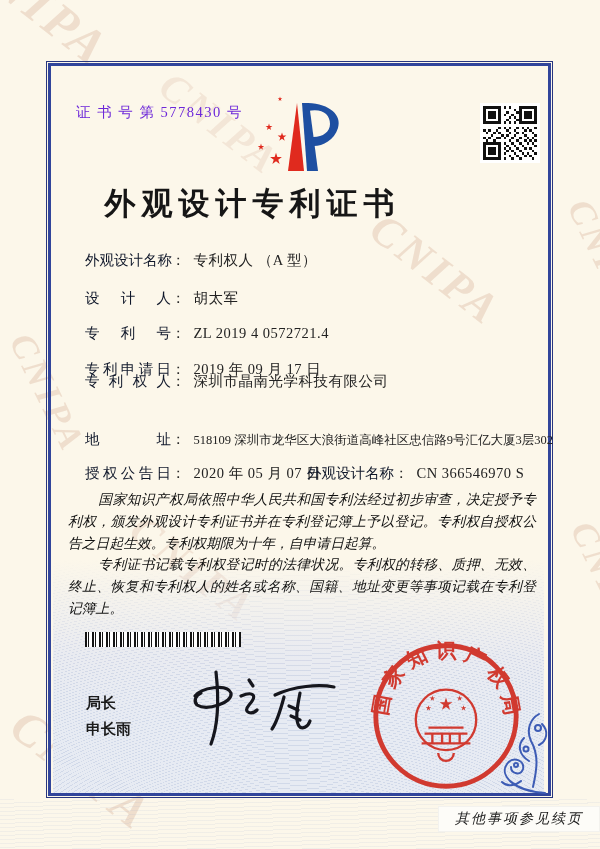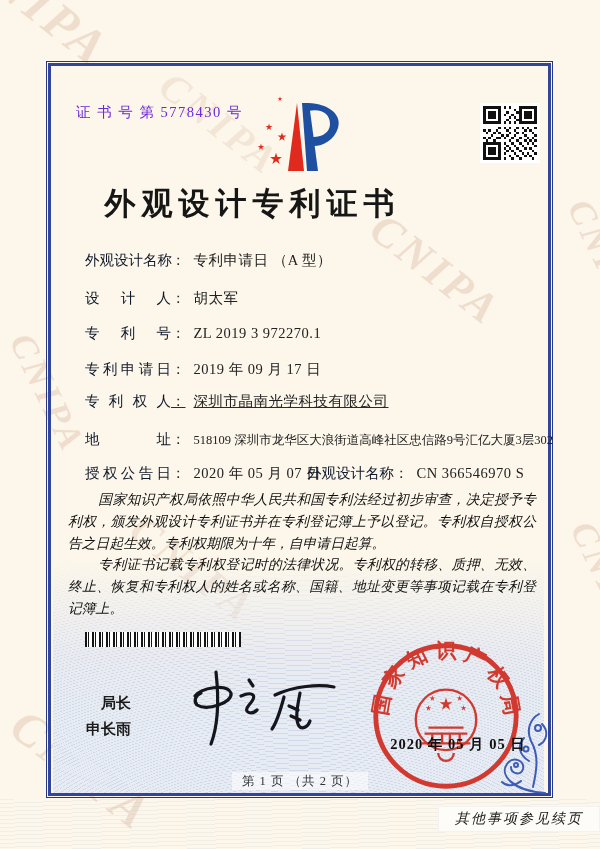--- a/index.html
+++ b/index.html
@@ -61,41 +61,41 @@
   .field-row{position:absolute; z-index:2; left:85px; font-size:14.5px; white-space:nowrap;}
   .field-label{
     display:inline-block; width:86px; vertical-align:bottom;
     text-align:justify; text-align-last:justify; text-justify:inter-character;
     color:#0f172a;
   }
   .field-label.plain{width:auto; text-align-last:auto;}
   .field-colon{margin-right:8px;}
   .field-value{letter-spacing:0.5px; color:#222;}
   .row-1{top:251px;} .row-2{top:289px;} .row-3{top:324px;} .row-4{top:360px;}
-  .row-5{top:392px;text-decoration:underline;} .row-6{top:430px;} .row-7{top:464px;}
+  .row-5{top:372px;} .row-6{top:430px;} .row-7{top:464px;}
   .row-6 .field-value{font-size:12.5px; letter-spacing:0;}
   .pair-2{position:absolute; left:222px; top:0; white-space:nowrap;}
   
   .body-text{
     position:absolute; z-index:2; left:68px; top:489px; width:468px;
     font-size:13.8px; line-height:21.8px; text-align:justify;
     font-style:italic; color:#101010;
   }
   .body-text p{margin:0; text-indent:2.2em;}
   
   .barcode{
     position:absolute; z-index:2; left:85px; top:632px; width:156px; height:15px;
     background:repeating-linear-gradient(90deg,
       #141414 0 2px, #fff 2px 3px, #141414 3px 4px, #fff 4px 7px,
       #141414 7px 9px, #fff 9px 10px, #141414 10px 11px, #fff 11px 14px);
   }
   .commissioner{
     position:absolute; z-index:2; left:86px; top:690px;
     font-family:"Liberation Sans","DejaVu Sans",sans-serif; font-weight:bold;
-    font-size:15px; color:#1c1c1c; line-height:26px;text-align:right;
+    font-size:15px; color:#1c1c1c; line-height:26px;
   }
   .signature{position:absolute; z-index:2; left:183px; top:664px;}
   .seal{position:absolute; z-index:3; left:368px; top:638px; width:156px; height:156px; opacity:0.95;}
   .seal-date{
     position:absolute; z-index:4; left:368px; top:735px; width:180px; text-align:center;
     font-size:14.5px; letter-spacing:1px; color:#111; font-weight:bold;
   }
   .ornament{position:absolute; z-index:2; left:489px; top:703px;}
   .page-indicator{
     position:absolute; z-index:2; left:0; width:600px; top:773px; text-align:center;
@@ -163,27 +163,27 @@
       <rect x="2" y="2" width="3" height="3"></rect>
         <rect x="16" y="2" width="3" height="3"></rect>
         <rect x="2" y="16" width="3" height="3"></rect>
       <path d="M8 0h1v1h-1z M10 0h1v1h-1z M12 1h1v1h-1z M9 2h1v1h-1z M13 2h1v1h-1z M8 3h1v1h-1z M11 3h1v1h-1z M10 4h1v1h-1z M12 4h1v1h-1z M9 5h1v1h-1z M13 5h1v1h-1z M8 6h1v1h-1z M10 6h1v1h-1z M12 6h1v1h-1z M6 8h1v1h-1z M6 10h1v1h-1z M6 12h1v1h-1z M8 8h1v1h-1z M10 8h1v1h-1z M13 8h1v1h-1z M15 8h1v1h-1z M17 8h1v1h-1z M20 8h1v1h-1z M0 9h1v1h-1z M2 9h1v1h-1z M5 9h1v1h-1z M9 9h1v1h-1z M12 9h1v1h-1z M16 9h1v1h-1z M18 9h1v1h-1z M1 10h1v1h-1z M4 10h1v1h-1z M10 10h1v1h-1z M13 10h1v1h-1z M15 10h1v1h-1z M19 10h1v1h-1z M3 11h1v1h-1z M7 11h1v1h-1z M9 11h1v1h-1z M12 11h1v1h-1z M16 11h1v1h-1z M20 11h1v1h-1z M0 12h1v1h-1z M2 12h1v1h-1z M5 12h1v1h-1z M8 12h1v1h-1z M11 12h1v1h-1z M14 12h1v1h-1z M17 12h1v1h-1z M19 12h1v1h-1z M1 13h1v1h-1z M4 13h1v1h-1z M10 13h1v1h-1z M13 13h1v1h-1z M16 13h1v1h-1z M18 13h1v1h-1z M20 13h1v1h-1z M8 14h1v1h-1z M11 14h1v1h-1z M14 14h1v1h-1z M17 14h1v1h-1z M19 14h1v1h-1z M9 15h1v1h-1z M12 15h1v1h-1z M15 15h1v1h-1z M20 15h1v1h-1z M8 16h1v1h-1z M10 16h1v1h-1z M13 16h1v1h-1z M16 16h1v1h-1z M18 16h1v1h-1z M9 17h1v1h-1z M11 17h1v1h-1z M14 17h1v1h-1z M19 17h1v1h-1z M8 18h1v1h-1z M12 18h1v1h-1z M15 18h1v1h-1z M17 18h1v1h-1z M20 18h1v1h-1z M10 19h1v1h-1z M13 19h1v1h-1z M16 19h1v1h-1z M18 19h1v1h-1z M8 20h1v1h-1z M11 20h1v1h-1z M14 20h1v1h-1z M19 20h1v1h-1z"></path>
     </g>
   </svg>
 
   <div class="title">外观设计专利证书</div>
 
   <div class="field-row row-1">
-    <span class="field-label">外观设计名称</span><span class="field-colon">：</span><span class="field-value">专利申请日 （A 型）</span>
+    <span class="field-label">外观设计名称</span><span class="field-colon">：</span><span class="field-value">专利权人 （A 型）</span>
   </div>
   <div class="field-row row-2">
     <span class="field-label">设计人</span><span class="field-colon">：</span><span class="field-value">胡太军</span>
   </div>
   <div class="field-row row-3">
-    <span class="field-label">专利号</span><span class="field-colon">：</span><span class="field-value">ZL 2019 3 972270.1</span>
+    <span class="field-label">专利号</span><span class="field-colon">：</span><span class="field-value">ZL 2019 4 0572721.4</span>
   </div>
   <div class="field-row row-4">
     <span class="field-label">专利申请日</span><span class="field-colon">：</span><span class="field-value">2019 年 09 月 17 日</span>
   </div>
   <div class="field-row row-5">
     <span class="field-label">专利权人</span><span class="field-colon">：</span><span class="field-value">深圳市晶南光学科技有限公司</span>
   </div>
   <div class="field-row row-6">
     <span class="field-label">地址</span><span class="field-colon">：</span><span class="field-value">518109 深圳市龙华区大浪街道高峰社区忠信路9号汇亿大厦3层302</span>
   </div>
@@ -236,32 +236,30 @@
       <path d="M72 118 a8 8 0 0 0 16 0"></path>
     </g>
     <g fill="#d03126">
       <use href="#star2" transform="translate(80,68) scale(7)"></use>
       <use href="#star2" transform="translate(66,62) scale(3)"></use>
       <use href="#star2" transform="translate(94,62) scale(3)"></use>
       <use href="#star2" transform="translate(62,72) scale(3)"></use>
       <use href="#star2" transform="translate(98,72) scale(3)"></use>
     </g>
   </svg>
-  <div class="seal-date">2020 年 05 月 05 日</div>
 
   <svg class="ornament" width="62" height="92" viewBox="0 0 62 92">
     <g fill="none" stroke="#3d5cb5" stroke-width="2" stroke-linecap="round">
       <path d="M56 90 C24 88 10 72 18 61 C24 53 36 57 34 66 C32 73 22 71 22 64"></path>
       <path d="M44 84 C48 66 50 52 42 38 C37 27 41 16 50 11"></path>
       <path d="M40 58 C30 52 28 42 35 35"></path>
       <path d="M50 42 C58 38 60 28 53 21"></path>
       <path d="M32 78 C26 83 18 84 13 79"></path>
       <circle cx="49" cy="25" r="3"></circle>
       <circle cx="37" cy="46" r="2.5"></circle>
       <circle cx="27" cy="62" r="2"></circle>
     </g>
   </svg>
 
-  <div class="page-indicator"><span>第 1 页 （共 2 页）</span></div>
 
   <div class="continuation-note"><span>其他事项参见续页</span></div>
 
 </div>
 
 </body></html>

